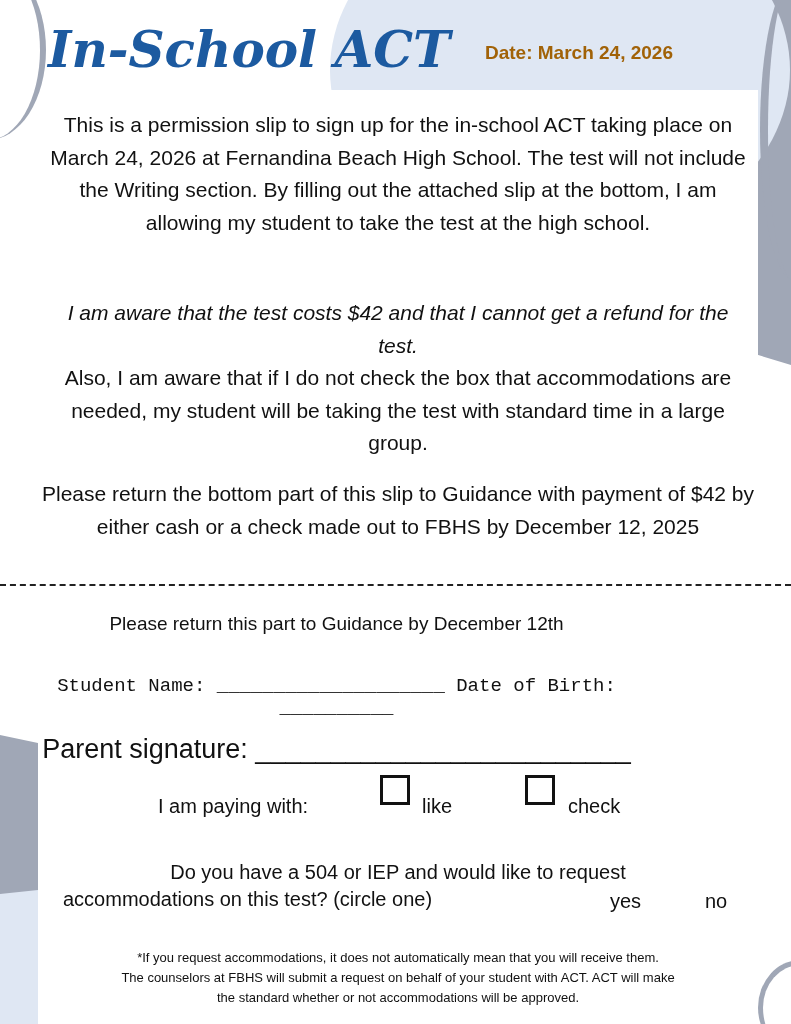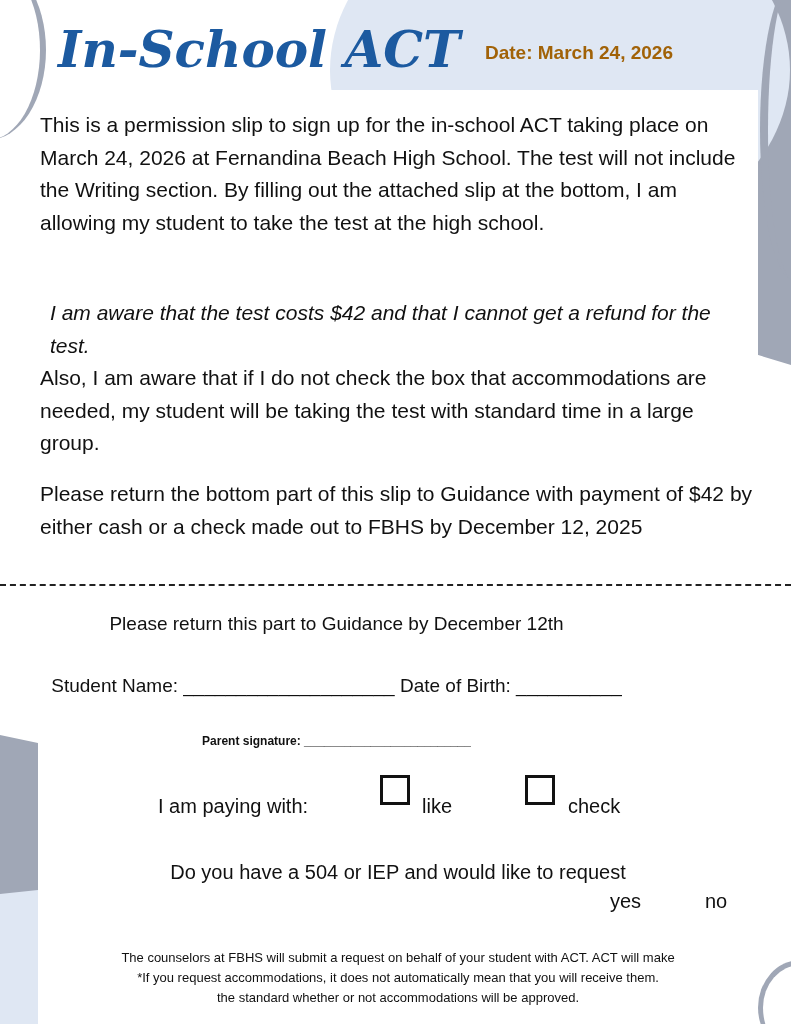--- a/index.html
+++ b/index.html
@@ -6,30 +6,30 @@
   body { width:791px; height:1024px; position:relative; overflow:hidden; background:#ffffff; font-family:"Liberation Sans", sans-serif; color:#111; }
   .deco { position:absolute; }
   #deco-right-gray { left:755px; top:0; width:36px; height:365px; background:#a0a7b6; clip-path: polygon(0 0,100% 0,100% 100%,0 97%); }
   #deco-blob { left:330px; top:-110px; width:460px; height:360px; border-radius:50%; background:#dfe7f3; }
   #deco-right-arc { left:760px; top:-20px; width:60px; height:300px; border-left:8px solid #a0a7b6; border-radius:50%; }
   #deco-white-card { left:40px; top:90px; width:718px; height:270px; background:#fff; }
   #deco-left-arc { left:-70px; top:-40px; width:110px; height:180px; border-right:6px solid #a0a7b6; border-radius:50%; }
   #deco-left-gray { left:0; top:735px; width:38px; height:160px; background:#a0a7b6; clip-path: polygon(0 0,100% 5%,100% 100%,0 100%); }
   #deco-left-light { left:0; top:890px; width:38px; height:134px; background:#dfe7f3; clip-path: polygon(0 3%,100% 0,100% 100%,0 100%); }
   #deco-bottom-arc { left:758px; top:960px; width:80px; height:90px; border-top:5px solid #a0a7b6; border-left:5px solid #a0a7b6; border-radius:50%; }
-  .title { position:absolute; left:58px; top:20px; font-family:"DejaVu Serif", serif; font-style:italic; font-weight:bold; font-size:50px; color:#1c5aa0; letter-spacing:0px;text-align:right; }
+  .title { position:absolute; left:48px; top:20px; font-family:"DejaVu Serif", serif; font-style:italic; font-weight:bold; font-size:50px; color:#1c5aa0; letter-spacing:0px;text-align:right; }
   .date { position:absolute; left:485px; top:42px; font-weight:bold; font-size:19px; color:#a16207; }
-  .para { position:absolute; left:40px; width:716px; text-align:left; font-size:21px; line-height:32.5px; color:#111; }
+  .para { position:absolute; left:40px; width:716px; text-align:center; font-size:21px; line-height:32.5px; color:#111; }
   .p1 { top:109px; }
   .p2 { top:297px; }
   .p3 { top:478px; }
   .dash { position:absolute; left:0; top:584px; width:791px; height:0; border-top:2px dashed #222; }
   .line { position:absolute; left:0; width:673px; text-align:center; font-size:19px; color:#111; }
   .l1 { top:613px; }
-  .l2 { top:675px; }
+  .l2 { top:675px;font-family:Liberation Mono, monospace; }
   .l3 { top:734px; }
   .paying { position:absolute; top:775px; left:0; width:667px; height:50px; }
   .paying span { position:absolute; font-size:20px; }
   .box { position:absolute; width:30px; height:30px; border:3px solid #111; box-sizing:border-box; }
   .q { position:absolute; left:40px; width:716px; text-align:center; font-size:20px; line-height:32px; }
   .foot { position:absolute; left:40px; top:948px; width:716px; text-align:center; font-size:13px; line-height:20px; color:#111; }
 </style>
 </head>
 <body>
 
@@ -56,36 +56,37 @@
 
 <div class="line l1">Please return this part to Guidance by December 12th</div>
 
 <div class="line l2">
   <span>Student Name:</span>
   <span>____________________</span>
   <span>Date of Birth:</span>
   <span>__________</span>
 </div>
 
-<div class="line l3" style="font-size:12px;font-weight:bold;">
+<div class="line l3" style="font-size:27px;">
   <span>Parent signature:</span>
   <span>_________________________</span>
 </div>
 
 <div class="paying">
   <span style="left:158px; top:20px;">I am paying with:</span>
   <div class="box" style="left:380px; top:0px;"></div>
   <span style="left:422px; top:20px;">like</span>
   <div class="box" style="left:525px; top:0px;"></div>
   <span style="left:568px; top:20px;">check</span>
 </div>
 
 <div class="q" style="top:856px;">Do you have a 504 or IEP and would like to request</div>
 <div style="position:absolute; top:886px; left:0; width:791px; height:32px; font-size:20px;">
+  <span style="position:absolute; left:63px; top:2px;">accommodations on this test? (circle one)</span>
   <span style="position:absolute; left:610px; top:4px;">yes</span>
   <span style="position:absolute; left:705px; top:4px;">no</span>
 </div>
 
 <div class="foot">
+  <div>*If you request accommodations, it does not automatically mean that you will receive them.</div>
   <div>The counselors at FBHS will submit a request on behalf of your student with ACT. ACT will make</div>
-  <div>*If you request accommodations, it does not automatically mean that you will receive them.</div>
   <div>the standard whether or not accommodations will be approved.</div>
 </div>
 
 </body></html>

